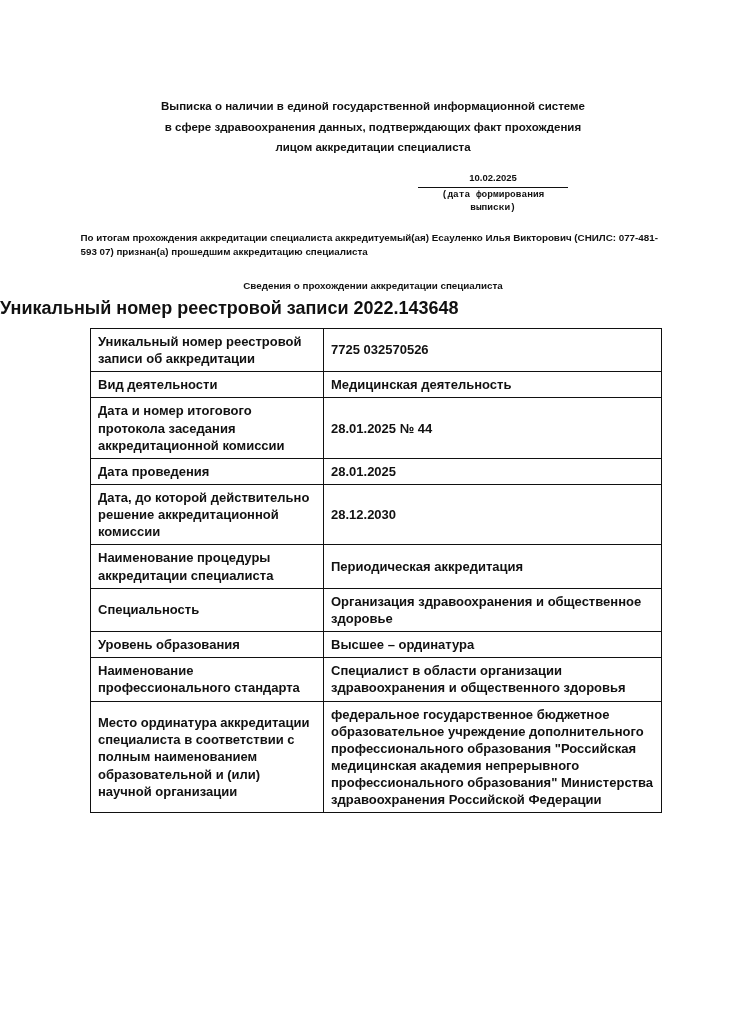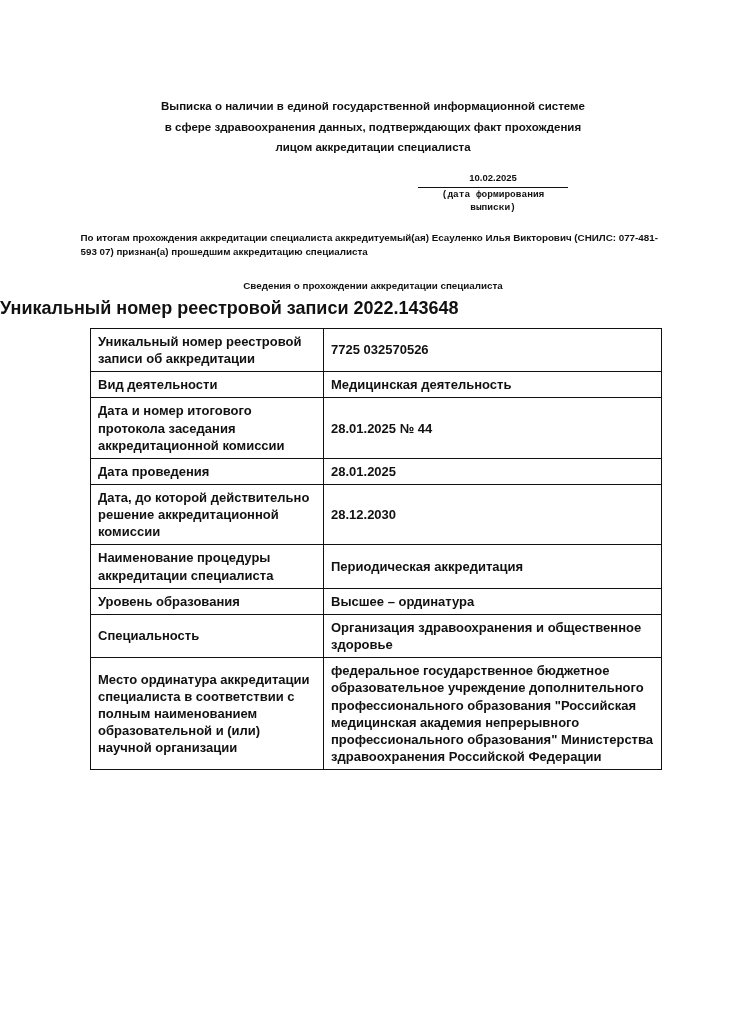--- a/index.html
+++ b/index.html
@@ -116,26 +116,30 @@
       </tr>
       <tr>
         <td class="label-cell">Дата, до которой действительно решение аккредитационной комиссии</td>
         <td class="value-cell">28.12.2030</td>
       </tr>
       <tr>
         <td class="label-cell">Наименование процедуры аккредитации специалиста</td>
         <td class="value-cell">Периодическая аккредитация</td>
       </tr>
       <tr>
+        <td class="label-cell">Специальность</td>
+        <td class="value-cell">Организация здравоохранения и общественное здоровье</td>
+      </tr>
+      <tr>
         <td class="label-cell">Уровень образования</td>
         <td class="value-cell">Высшее – ординатура</td>
       </tr>
       <tr>
-        <td class="label-cell">Специальность</td>
-        <td class="value-cell">Организация здравоохранения и общественное здоровье</td>
+        <td class="label-cell">Наименование профессионального стандарта</td>
+        <td class="value-cell">Специалист в области организации здравоохранения и общественного здоровья</td>
       </tr>
       <tr>
         <td class="label-cell">Место ординатура аккредитации специалиста в соответствии с полным наименованием образовательной и (или) научной организации</td>
         <td class="value-cell">федеральное государственное бюджетное образовательное учреждение дополнительного профессионального образования "Российская медицинская академия непрерывного профессионального образования" Министерства здравоохранения Российской Федерации</td>
       </tr>
     </tbody>
   </table>
 
 </div>
 

